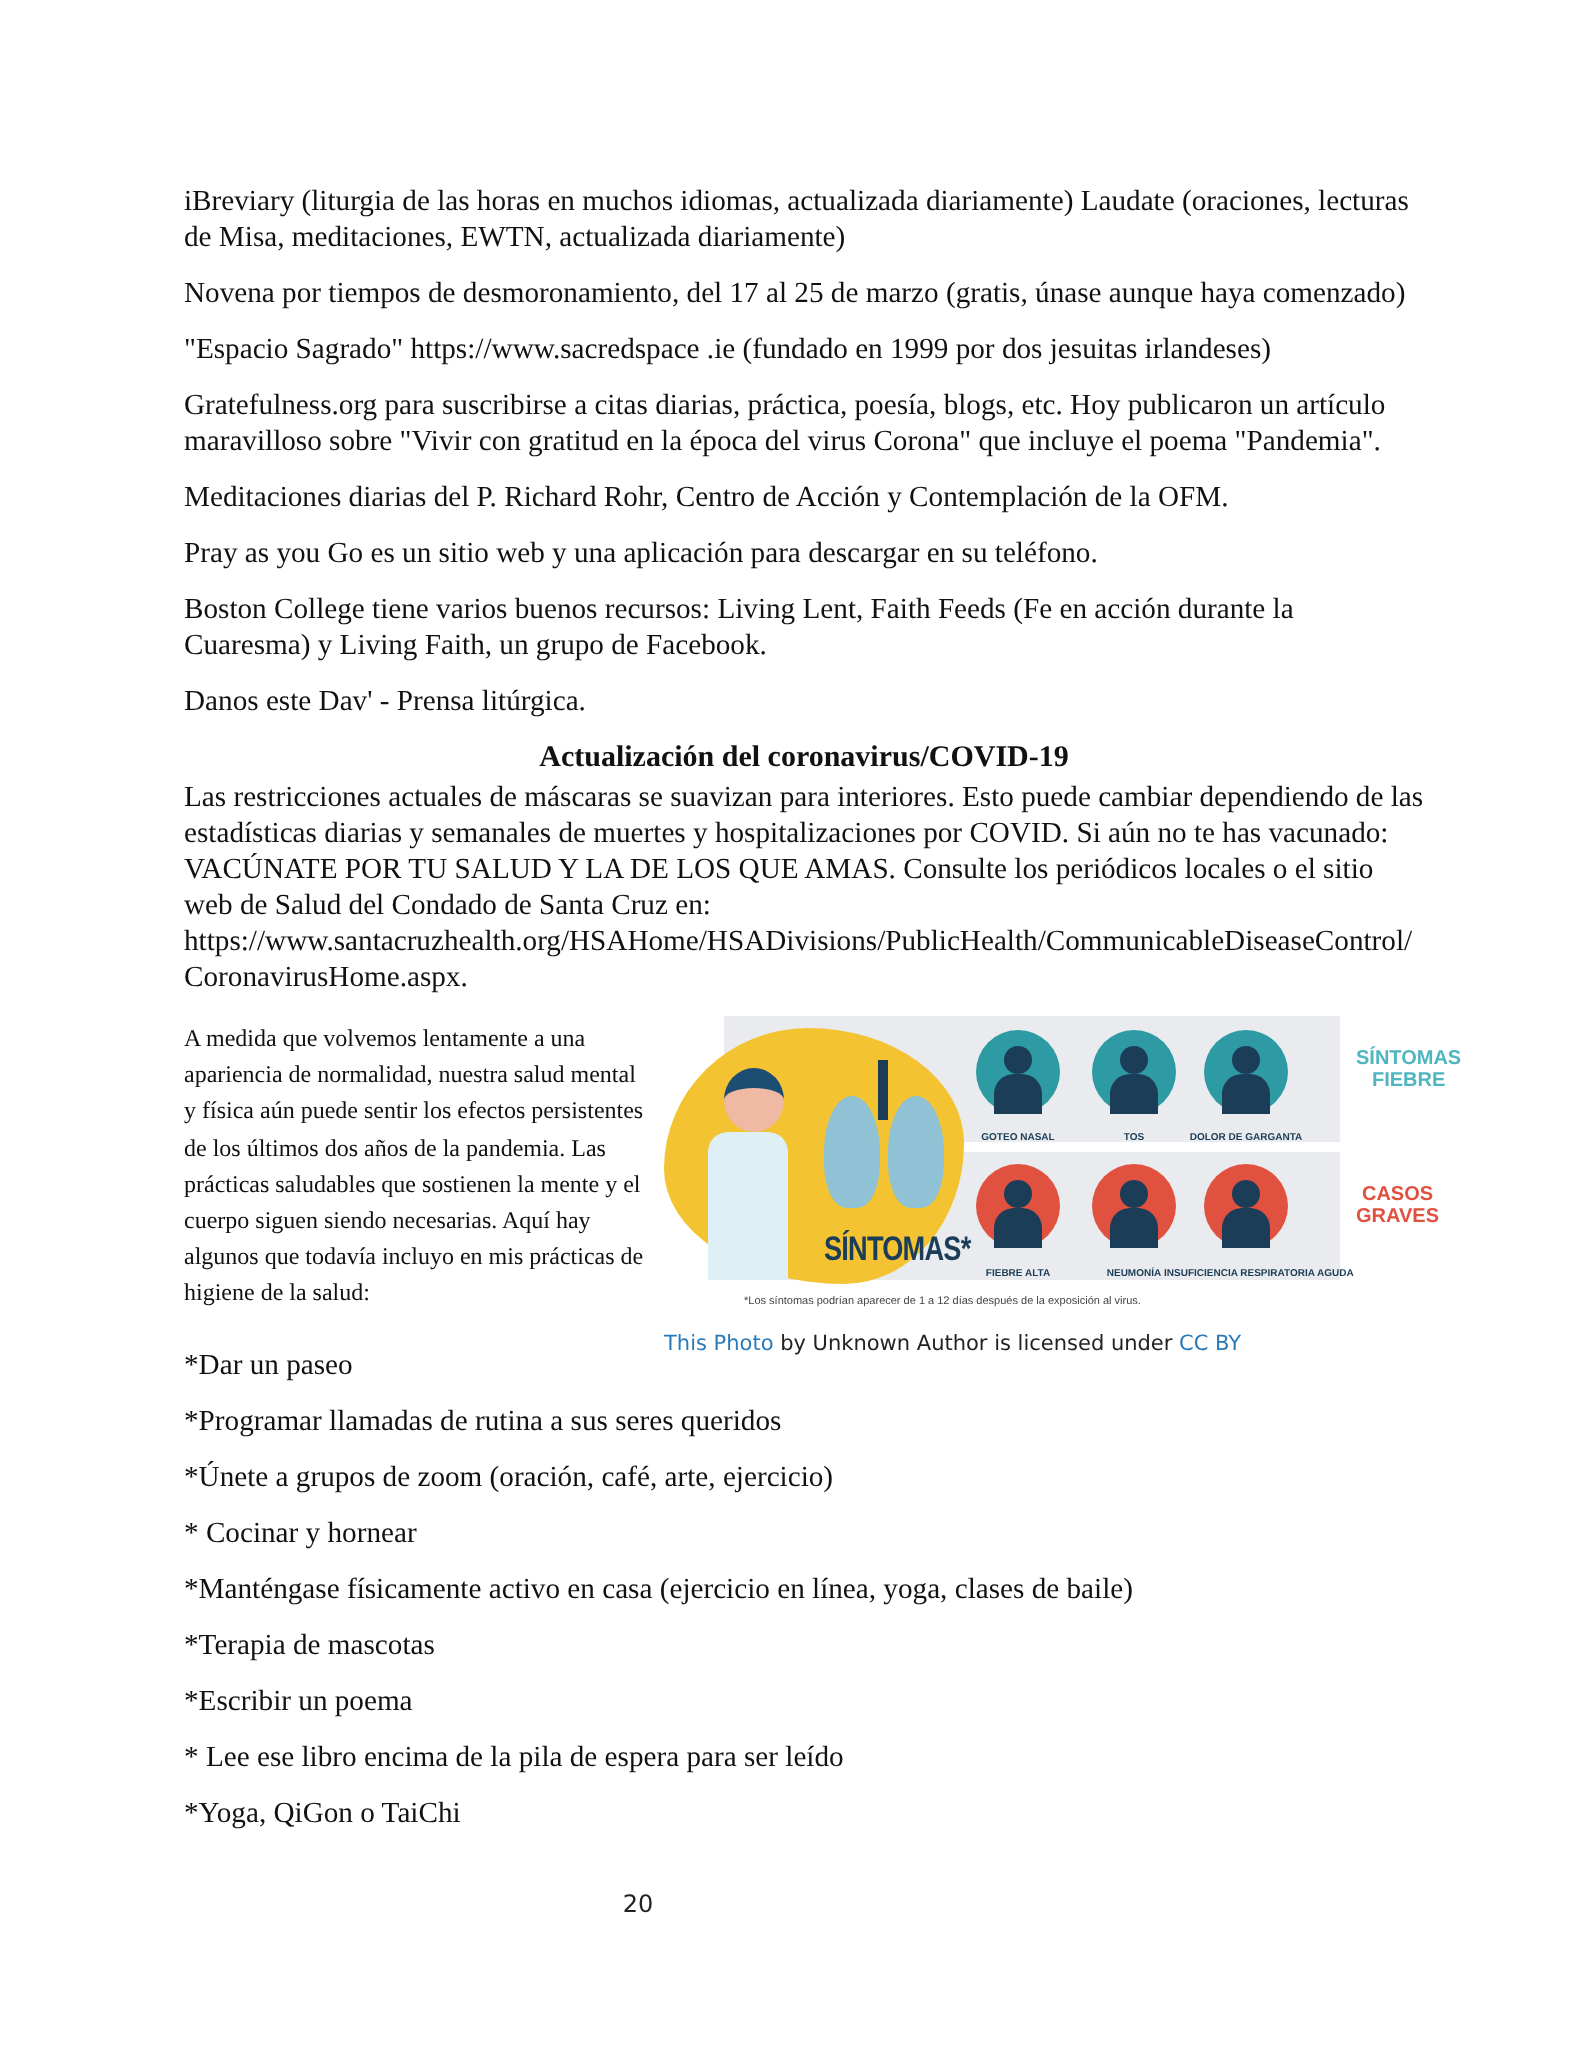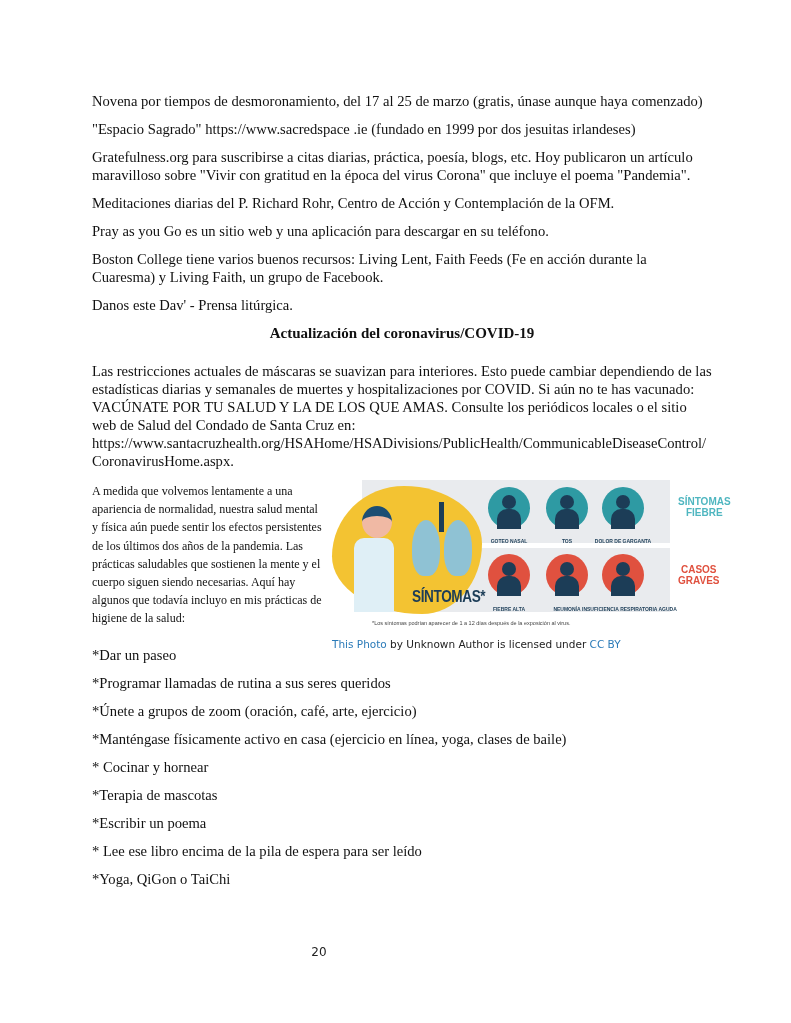--- a/index.html
+++ b/index.html
@@ -1,20 +1,20 @@
 <!DOCTYPE html>
 <html><head>
 <meta charset="utf-8">
 <style>
   * { box-sizing: border-box; margin: 0; padding: 0; }
   html, body { width: 791px; height: 1023px; background: #ffffff; }
   body { position: relative; font-family: "Liberation Serif", serif; color: #111; font-size: 14.6px; line-height: 18px; overflow: hidden; }
   .page { position: absolute; left: 92px; top: 92px; width: 620px; }
   .p { margin-bottom: 10px; }
-  .heading { font-weight: bold; text-align: center; font-size: 15px; margin-bottom: 20px; margin-top: 1px; }
+  .heading { font-weight: bold; text-align: center; font-size: 15px; margin-bottom: 2px; margin-top: 1px; }
   .covid-p { margin-bottom: 10px; }
   .row { position: relative; height: 166px; }
   .side-text { position: absolute; left: 0; top: 2px; width: 232px; font-size: 12px; line-height: 18.2px; }
   .figure { position: absolute; left: 240px; top: 0; width: 380px; }
   .info { position: relative; width: 370px; height: 132px; }
   .info .bg { position: absolute; left: 30px; top: 0; width: 308px; height: 132px; background: #e9ebee; }
   .info .divider { position: absolute; left: 140px; top: 63px; width: 198px; height: 5px; background: #ffffff; }
   .blob { position: absolute; left: 0; top: 6px; width: 150px; height: 128px; background: #f3c332; border-radius: 48% 52% 40% 60% / 55% 45% 55% 45%; }
   .lungs { position: absolute; left: 80px; top: 30px; width: 60px; height: 70px; }
   .lung { position: absolute; top: 10px; width: 28px; height: 56px; background: #8fc2d4; border-radius: 50% 50% 40% 40%; }
@@ -35,20 +35,21 @@
   .fig-note { font-family: "Liberation Sans", sans-serif; font-size: 5.5px; color: #444; margin-left: 40px; margin-top: 2px; }
   .credit { font-family: "DejaVu Sans", sans-serif; font-size: 10.5px; color: #222; margin-top: 3px; }
   .credit a { color: #2a7ab8; text-decoration: none; }
   .list .p { margin-bottom: 10px; }
   .page-num { position: absolute; top: 943px; left: 0; width: 638px; text-align: center; font-family: "DejaVu Sans", sans-serif; font-size: 12px; color: #222; }
 </style>
 </head>
 <body>
 
 <div class="page">
+  <div class="p">iBreviary (liturgia de las horas en muchos idiomas, actualizada diariamente) Laudate (oraciones, lecturas de Misa, meditaciones, EWTN, actualizada diariamente)</div>
   <div class="p">Novena por tiempos de desmoronamiento, del 17 al 25 de marzo (gratis, únase aunque haya comenzado)</div>
   <div class="p">"Espacio Sagrado" https://www.sacredspace .ie (fundado en 1999 por dos jesuitas irlandeses)</div>
   <div class="p">Gratefulness.org para suscribirse a citas diarias, práctica, poesía, blogs, etc. Hoy publicaron un artículo maravilloso sobre "Vivir con gratitud en la época del virus Corona" que incluye el poema "Pandemia".</div>
   <div class="p">Meditaciones diarias del P. Richard Rohr, Centro de Acción y Contemplación de la OFM.</div>
   <div class="p">Pray as you Go es un sitio web y una aplicación para descargar en su teléfono.</div>
   <div class="p">Boston College tiene varios buenos recursos: Living Lent, Faith Feeds (Fe en acción durante la Cuaresma) y Living Faith, un grupo de Facebook.</div>
   <div class="p">Danos este Dav' - Prensa litúrgica.</div>
 
   <div class="heading">Actualización del coronavirus/COVID-19</div>
   <div class="covid-p">Las restricciones actuales de máscaras se suavizan para interiores. Esto puede cambiar dependiendo de las estadísticas diarias y semanales de muertes y hospitalizaciones por COVID. Si aún no te has vacunado: VACÚNATE POR TU SALUD Y LA DE LOS QUE AMAS. Consulte los periódicos locales o el sitio web de Salud del Condado de Santa Cruz en: https://www.santacruzhealth.org/HSAHome/HSADivisions/PublicHealth/CommunicableDiseaseControl/ CoronavirusHome.aspx.</div>
@@ -115,22 +116,22 @@
       <div class="credit">
         <a href="#">This Photo</a><span> by Unknown Author is licensed under </span><a href="#">CC BY</a>
       </div>
     </div>
   </div>
 
   <div class="list">
     <div class="p">*Dar un paseo</div>
     <div class="p">*Programar llamadas de rutina a sus seres queridos</div>
     <div class="p">*Únete a grupos de zoom (oración, café, arte, ejercicio)</div>
+    <div class="p">* Cocinar y hornear</div>
     <div class="p">*Manténgase físicamente activo en casa (ejercicio en línea, yoga, clases de baile)</div>
-    <div class="p">* Cocinar y hornear</div>
     <div class="p">*Terapia de mascotas</div>
     <div class="p">*Escribir un poema</div>
     <div class="p">* Lee ese libro encima de la pila de espera para ser leído</div>
     <div class="p">*Yoga, QiGon o TaiChi</div>
   </div>
 </div>
 
 <div class="page-num">20</div>
 
 </body></html>

